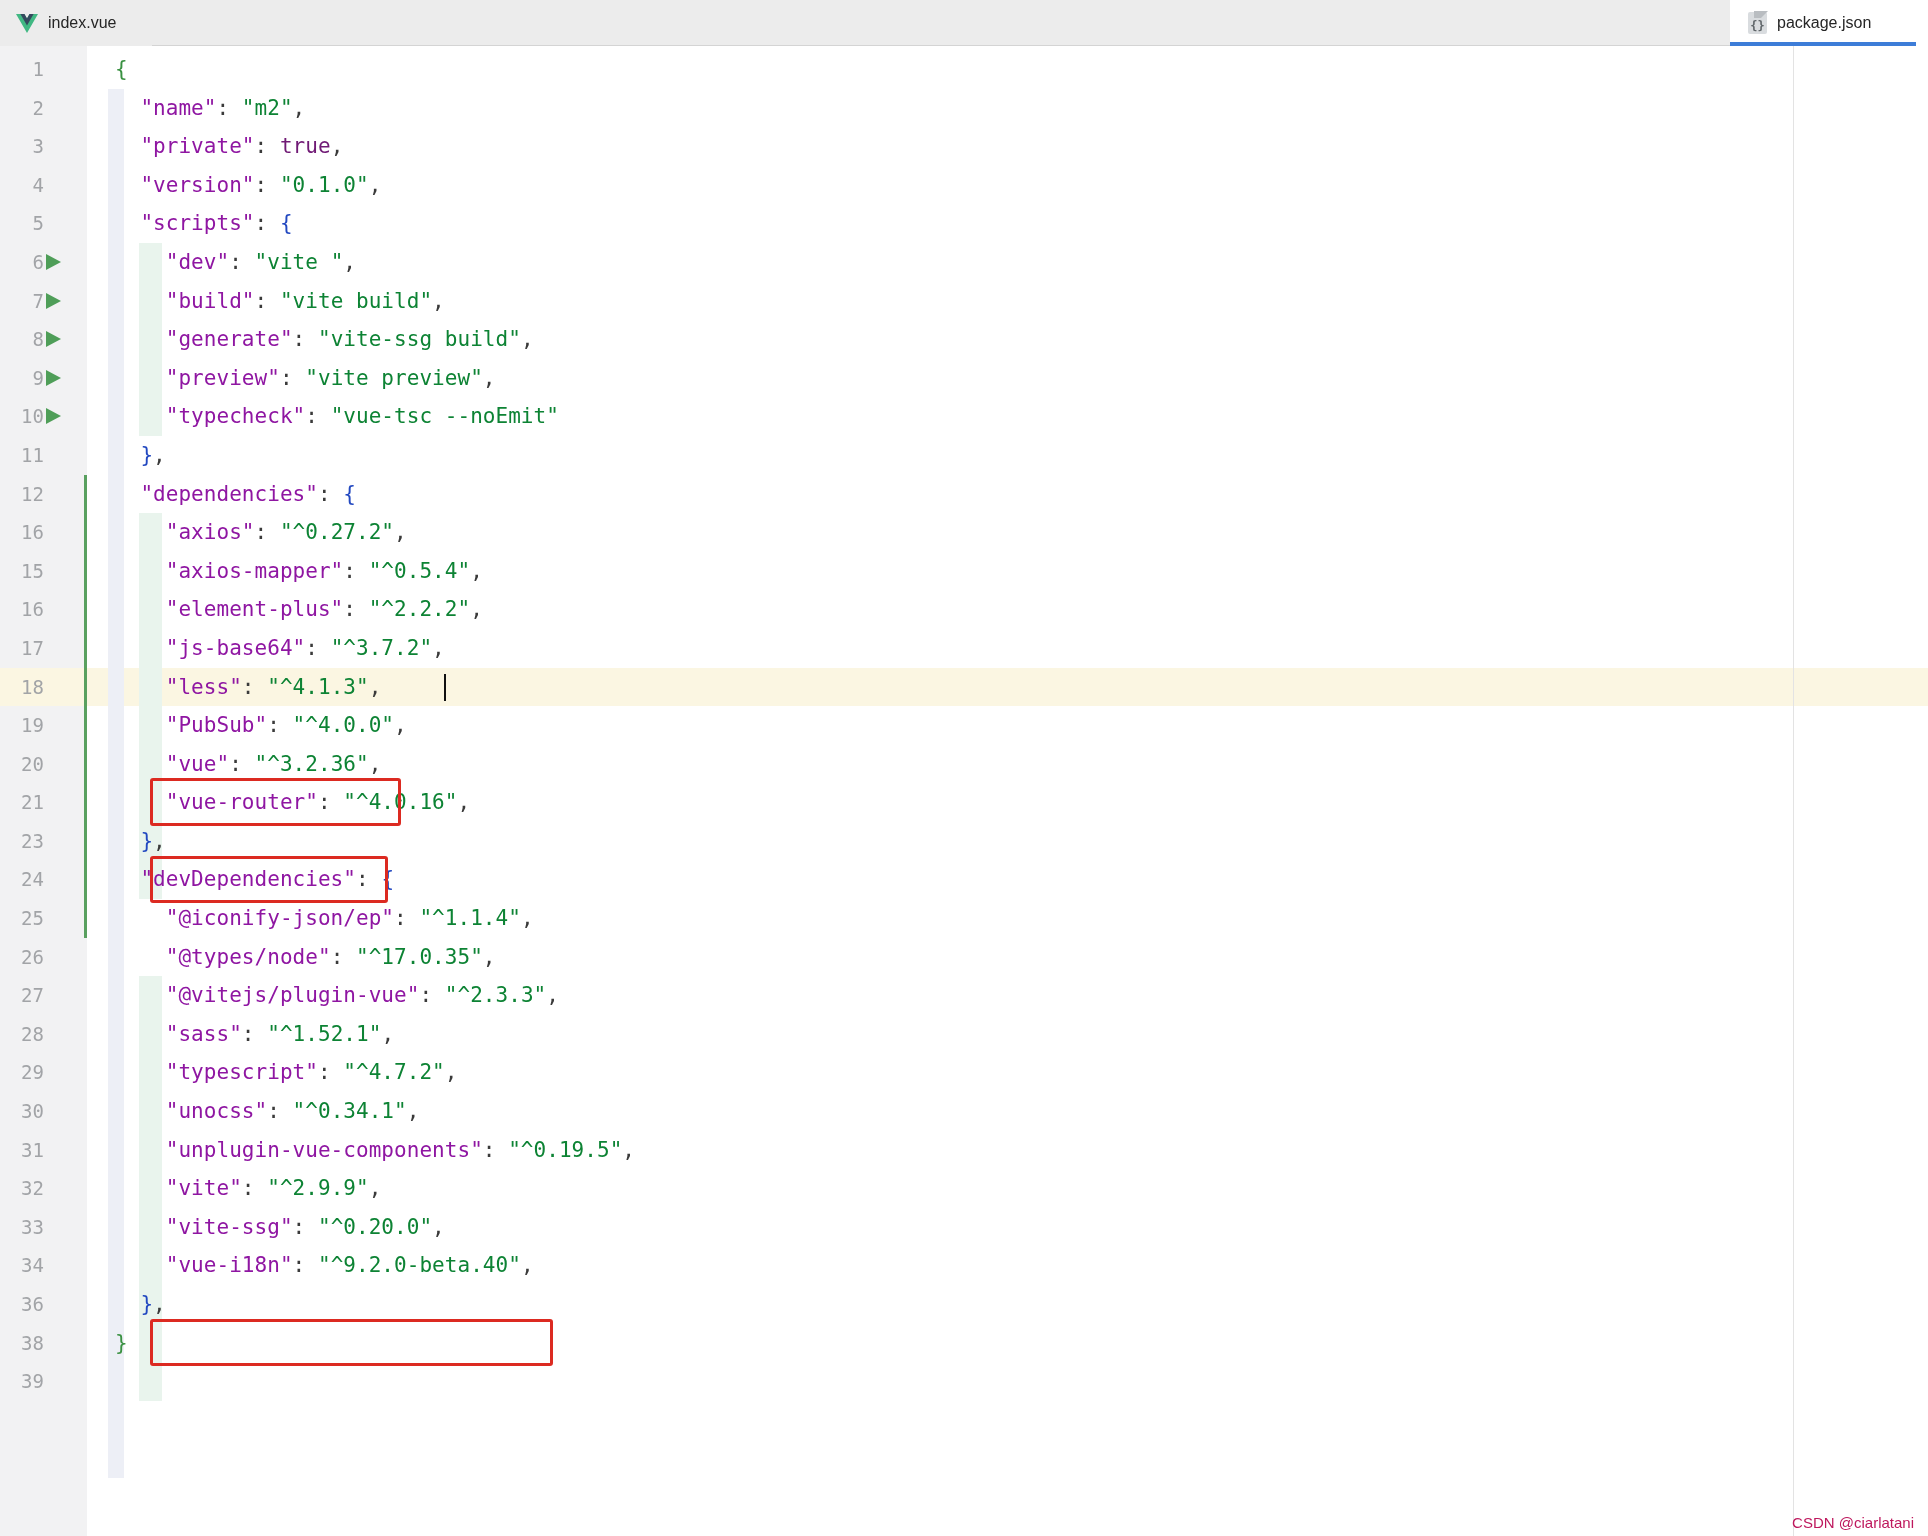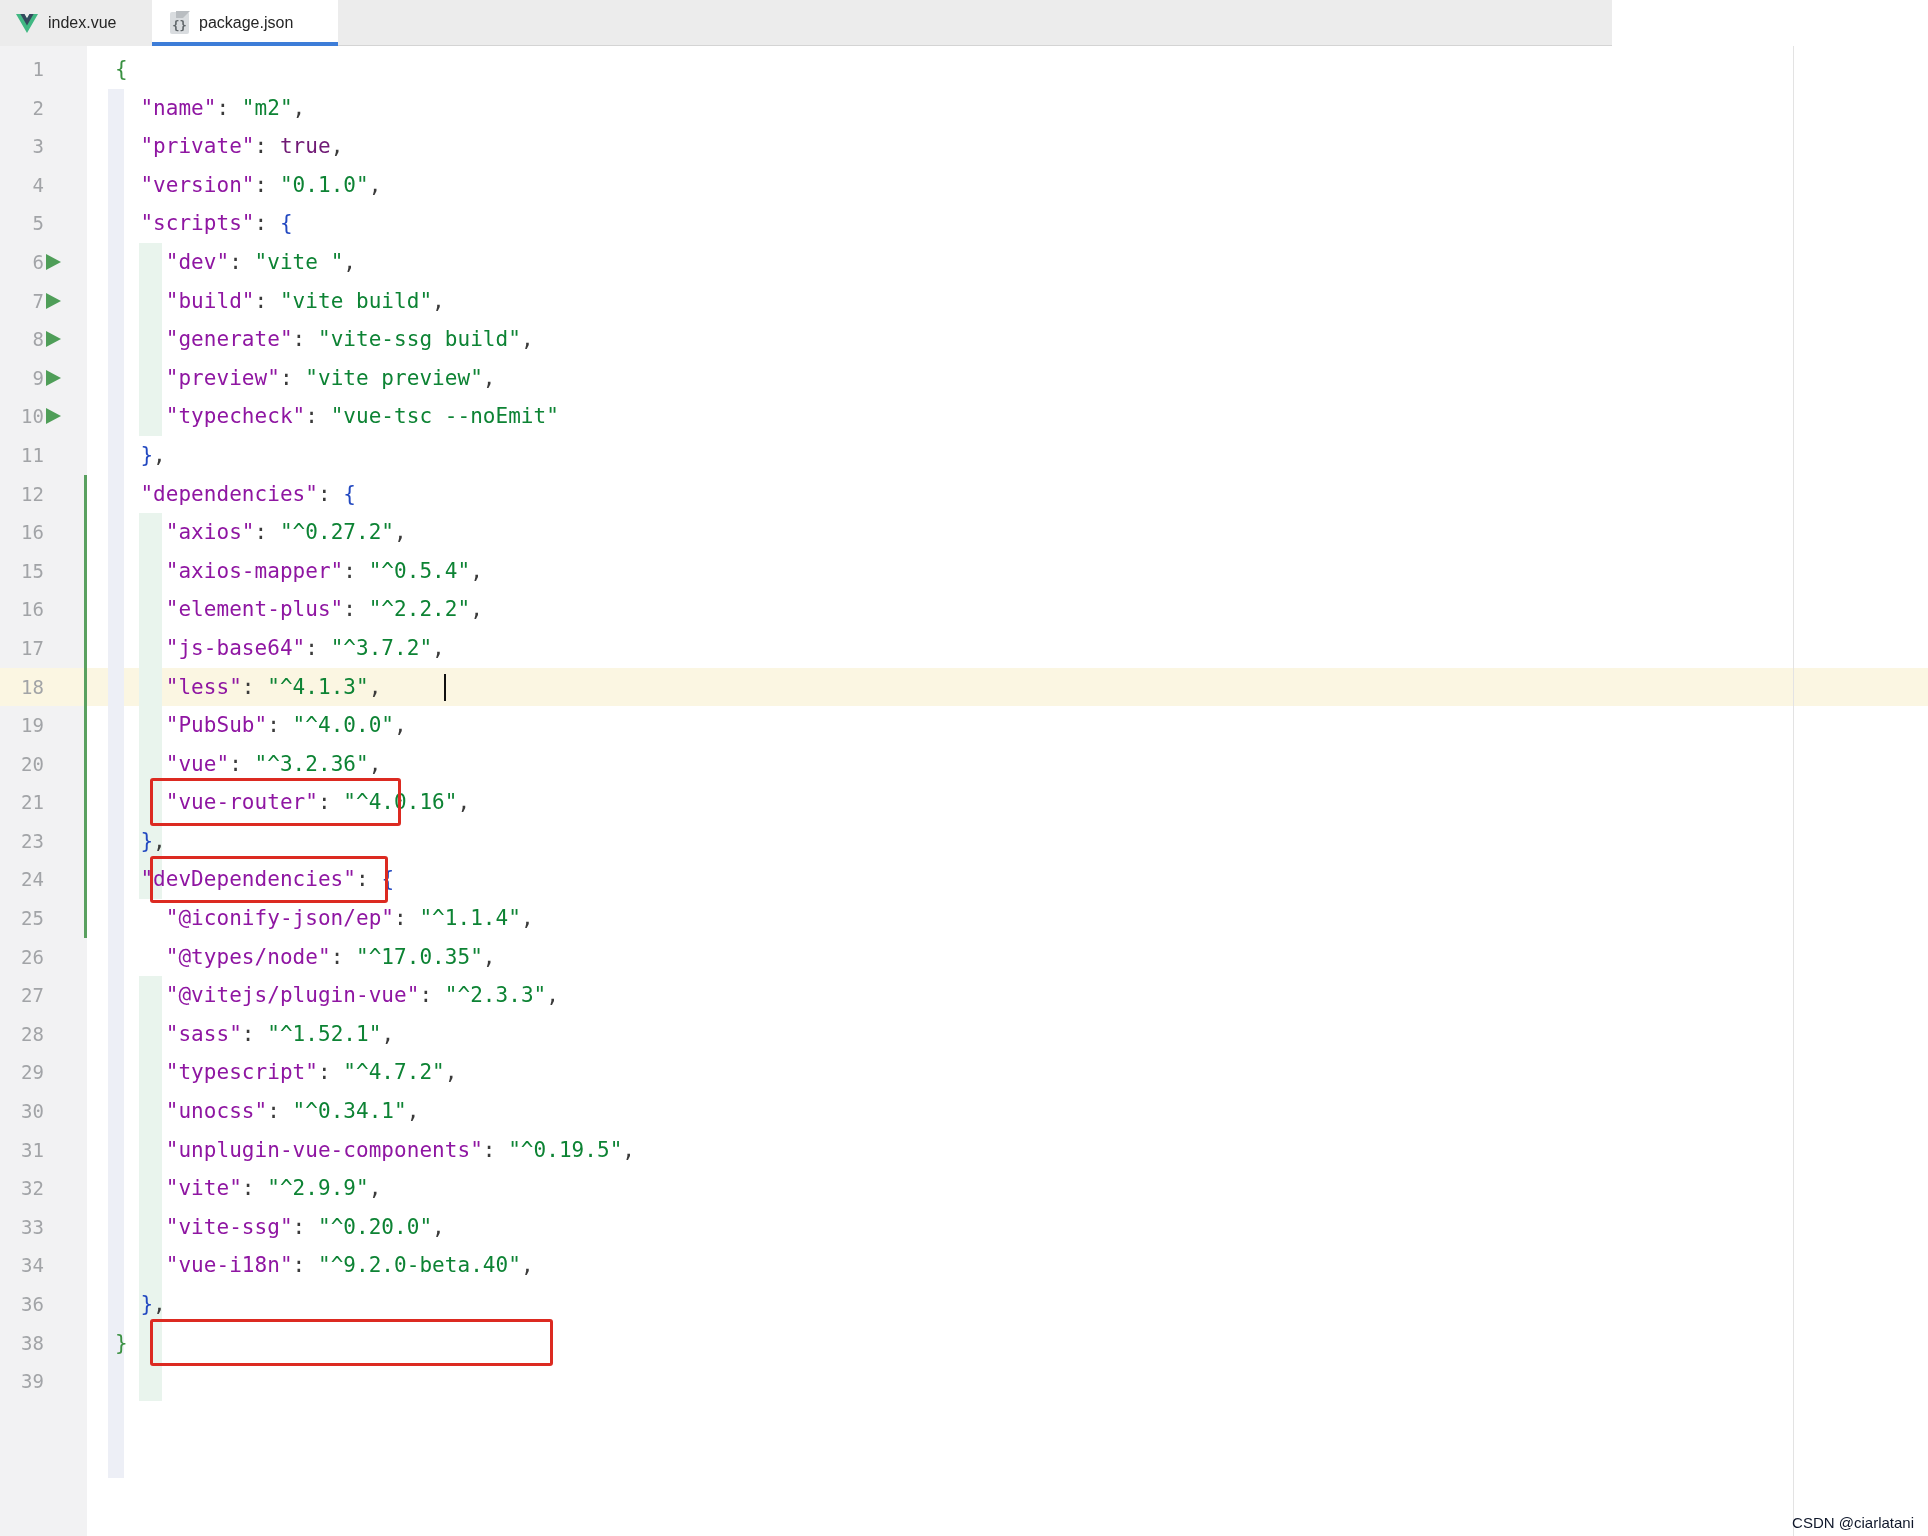--- a/index.html
+++ b/index.html
@@ -1,22 +1,22 @@
 <!DOCTYPE html>
 <html><head>
 <meta charset="utf-8">
 <style>
   * { margin:0; padding:0; box-sizing:border-box; }
   html,body { width:1928px; height:1536px; overflow:hidden; background:#fff;
               font-family:"Liberation Sans", sans-serif; }
   #app { position:relative; width:1928px; height:1536px; background:#fff; }
 
   
-  .tabbar { position:absolute; left:0; top:0; width:1612px; height:46px;
-            background:#ececec; border-bottom:1px solid #d4d4d4; display:flex; z-index:30; }
+  .tabbar { position:absolute; left:0; top:0; width:1916px; height:46px;
+            background:#ececec; border-bottom:1px solid #d4d4d4; display:flex; z-index:30;justify-content:space-between; }
   .tab { height:46px; display:flex; align-items:center; position:relative;
          font-size:16px; color:#262626; cursor:default; }
   .tab.inactive { width:152px; padding-left:16px; background:#ececec; }
   .tab.active { width:186px; padding-left:18px; background:#ffffff; }
   .tab .label { margin-left:10px; white-space:nowrap; }
   .tab-underline { position:absolute; left:0; bottom:0; width:100%; height:4px; }
 
   .vue-icon { width:22px; height:19px; display:inline-block; }
   .json-icon { position:relative; width:19px; height:22px; background:#d9dcdf;
                border-radius:2px; display:inline-block; }
@@ -48,21 +48,21 @@
   .t-key { color:#8f16a2; }
   .t-str { color:#0d8334; }
   .t-kw  { color:#701a75; }
   .t-punc{ color:#3a3a3a; }
   .t-b1  { color:#3a9142; }
   .t-b2  { color:#2248c0; }
 
   
   .redbox { position:absolute; border:3px solid #dc2a21; border-radius:3px; z-index:8; }
   .caret { position:absolute; width:2px; height:27px; background:#111; z-index:9; }
-  .watermark { position:absolute; right:14px; bottom:5px; font-size:15px; color:#0f172a; z-index:10; }
+  .watermark { position:absolute; right:14px; bottom:5px; font-size:15px; color:#be185d; z-index:10; }
 </style>
 </head>
 <body>
 
 <div id="app">
 
   <div class="tabbar">
     <div class="tab inactive">
       <span class="vue-icon">
         <svg viewBox="0 0 256 221" width="22" height="19">

